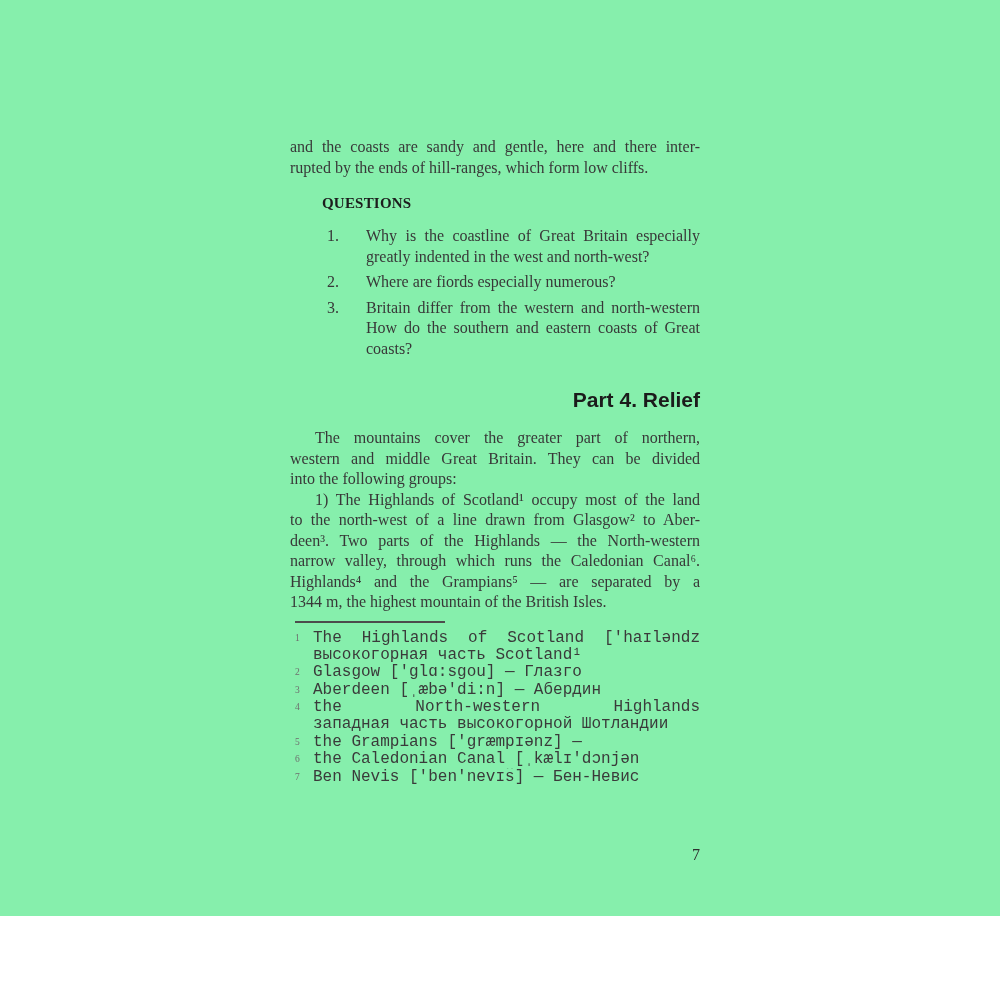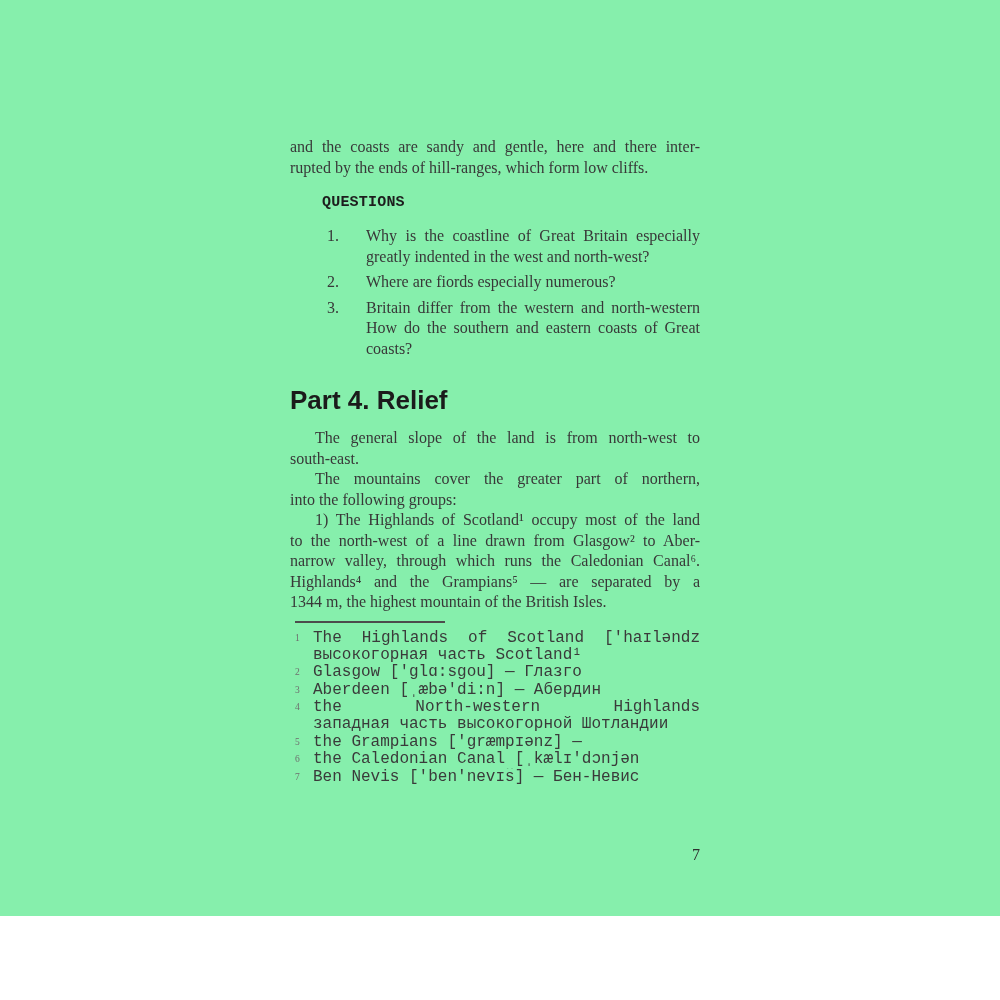--- a/index.html
+++ b/index.html
@@ -11,33 +11,33 @@
     color:#383838;
   }
   .content { position:absolute; left:290px; top:137px; width:410px; }
 
   .line { height:20.5px; line-height:20.5px; font-size:16px; overflow:hidden; }
   .just { text-align:justify; }
   .just::after { content:""; display:inline-block; width:100%; height:0; }
   .indent { text-indent:25px; }
 
   .q-heading {
-    font-family:Liberation Mono, monospace;
+    font-family:Liberation Serif, serif;
     font-weight:700; font-size:15px; line-height:16px; height:16px;
     color:#1d1d1d; letter-spacing:0.2px;
     margin:17px 0 15px 32px;
   }
   .q-item { display:flex; padding-left:37px; margin-bottom:5px; }
   .q-num { width:23px; flex:none; font-size:16px; line-height:20.5px; }
   .q-lines { flex:1; min-width:0;margin-left:16px; }
 
   .part-heading {
     font-family:"Liberation Sans","DejaVu Sans",sans-serif;
-    font-weight:700; font-size:26px; line-height:24px;
-    color:#1b1b1b; margin:29px 0 16px 0;
+    font-weight:700; font-size:21px; line-height:24px;
+    color:#1b1b1b; margin:29px 0 16px 0;text-align:right;
   }
 
   .fn-sep { width:150px; height:2px; background:#4c4c4c; margin:8px 0 7px 5px; }
   .fn { display:flex; padding-left:5px; }
   .fn-marker {
     width:18px; flex:none; font-size:9.5px; color:#6e6e6e;
     line-height:15px; padding-top:1px;
   }
   .fn-lines { flex:1; min-width:0; }
   .fn-line { height:17.4px; line-height:17.4px; font-size:16px; overflow:hidden; color:#3a3a3a;font-family:Liberation Mono, monospace; }
@@ -79,33 +79,31 @@
       <div class="q-num">3.</div>
       <div class="q-lines">
         <div class="line just">Britain differ from the western and north-western</div>
         <div class="line just">How do the southern and eastern coasts of Great</div>
         <div class="line">coasts?</div>
       </div>
     </div>
 
     <div class="part-heading">Part 4. Relief</div>
 
-    <div>
-      <div class="line just indent">The general slope of the land is from north-west to</div>
-      <div class="line">south-east.</div>
-    </div>
 
     <div>
       <div class="line just indent">The mountains cover the greater part of northern,</div>
+      <div class="line just">western and middle Great Britain. They can be divided</div>
       <div class="line">into the following groups:</div>
     </div>
 
     <div>
       <div class="line just indent">1) The Highlands of Scotland¹ occupy most of the land</div>
       <div class="line just">to the north-west of a line drawn from Glasgow² to Aber-</div>
+      <div class="line just">deen³. Two parts of the Highlands — the North-western</div>
       <div class="line just">narrow valley, through which runs the Caledonian Canal⁶.</div>
       <div class="line just">Highlands⁴ and the Grampians⁵ — are separated by a</div>
       <div class="line">1344 m, the highest mountain of the British Isles.</div>
     </div>
 
     <div class="fn-sep"></div>
 
     <div class="fn">
       <div class="fn-marker">1</div>
       <div class="fn-lines">

